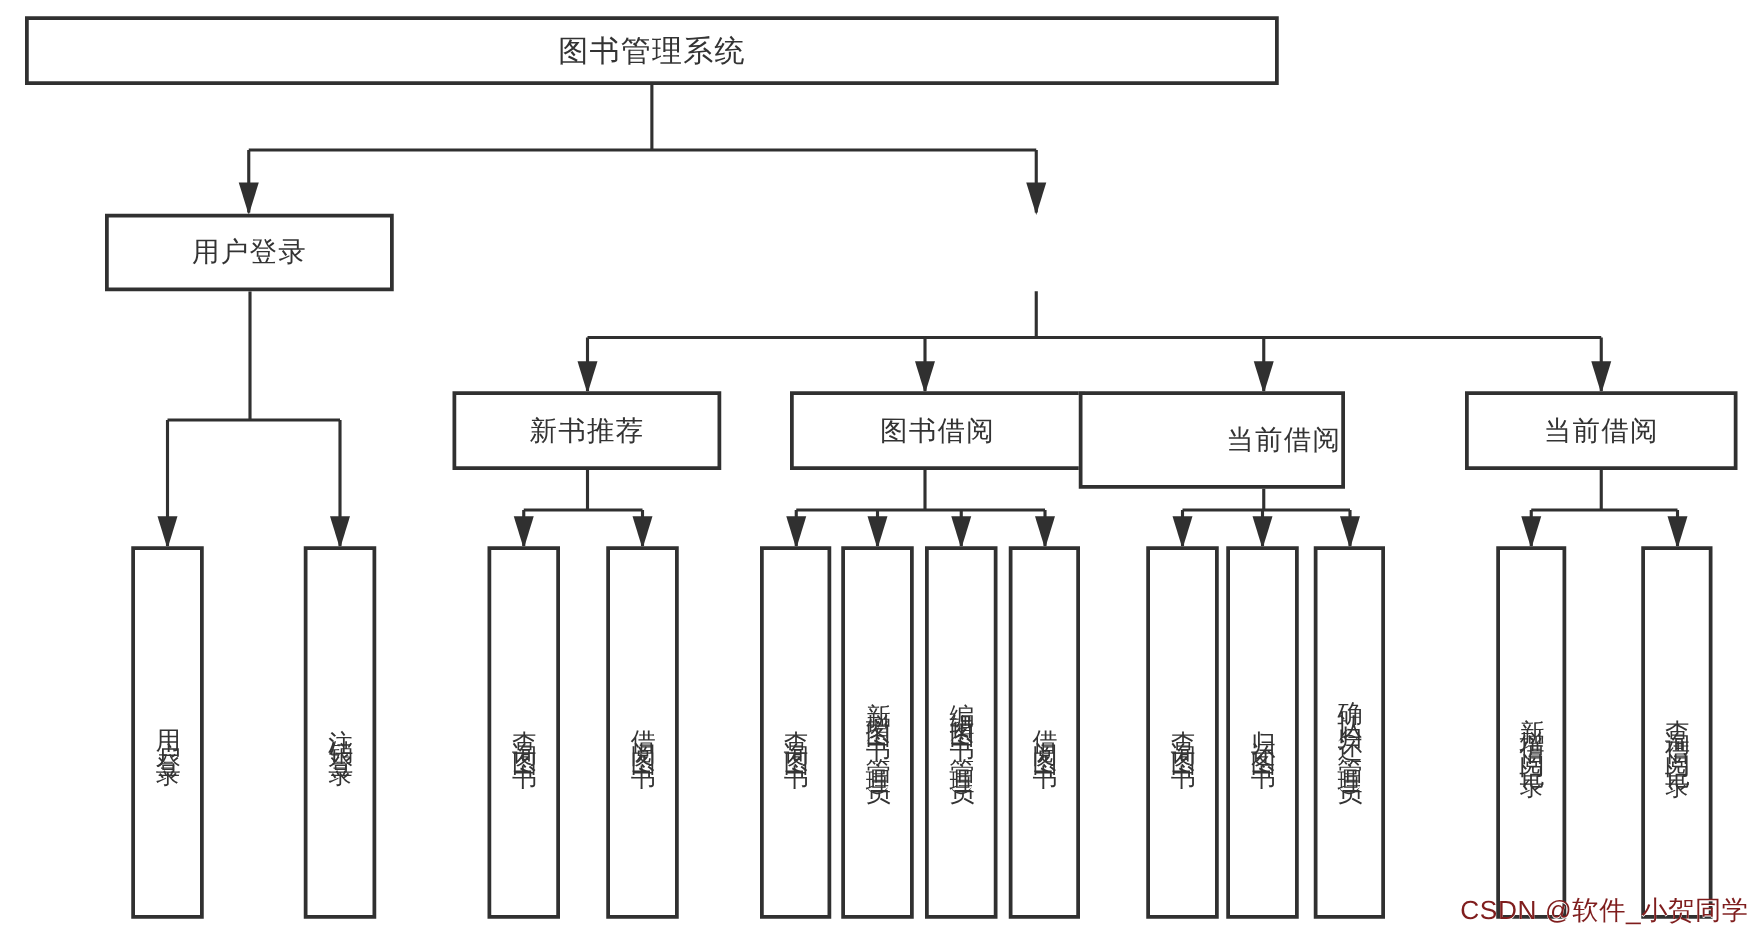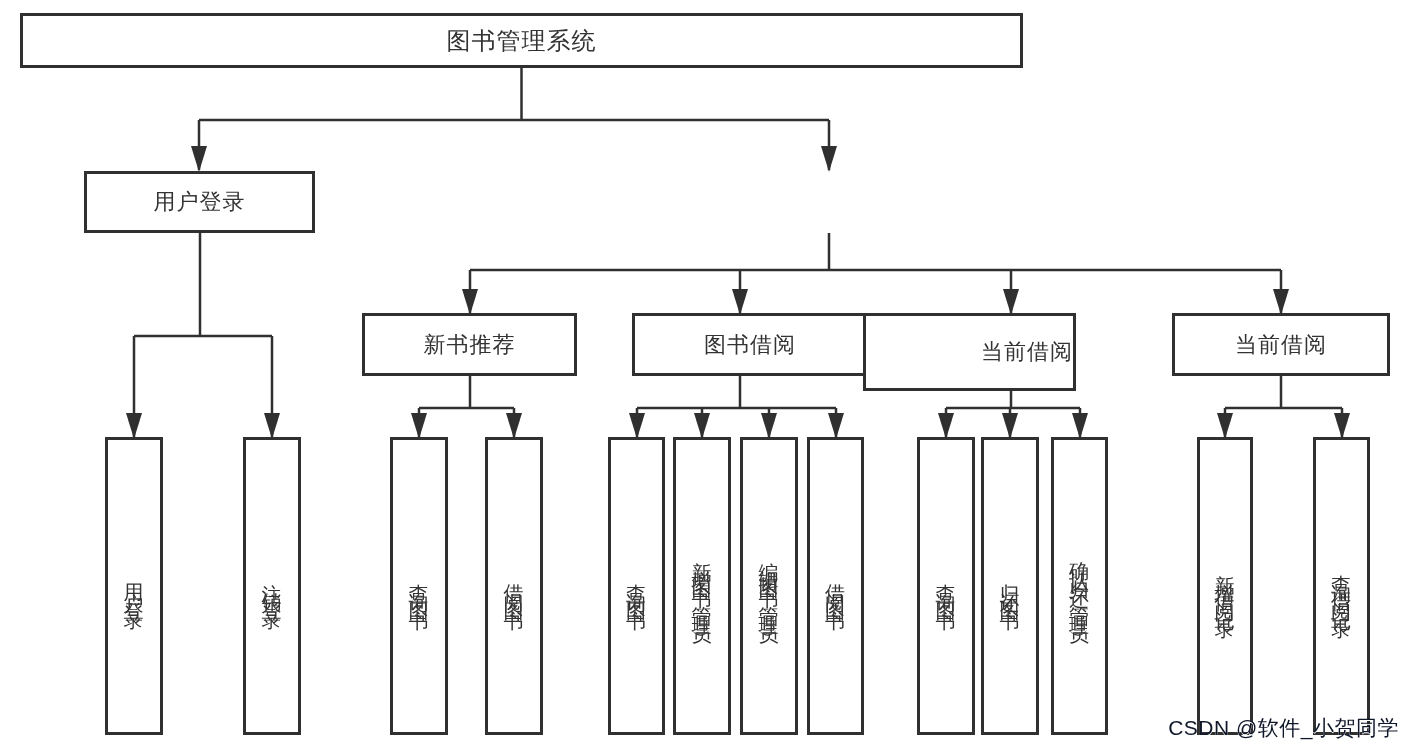--- a/index.html
+++ b/index.html
@@ -41,21 +41,21 @@
     letter-spacing:9px;
     line-height:1;
     white-space:nowrap;
   }
   .watermark{
     position:absolute;
     right:6px;
     top:714px;
     z-index:5;
     font-size:21px;
-    color:#0f172a;
+    color:#7f1d1d;
     letter-spacing:0.5px;
     text-shadow:0 1px 0 #ffffff;
     white-space:nowrap;
   }
 </style>
 </head>
 <body>
 
 <div id="stage">
 

